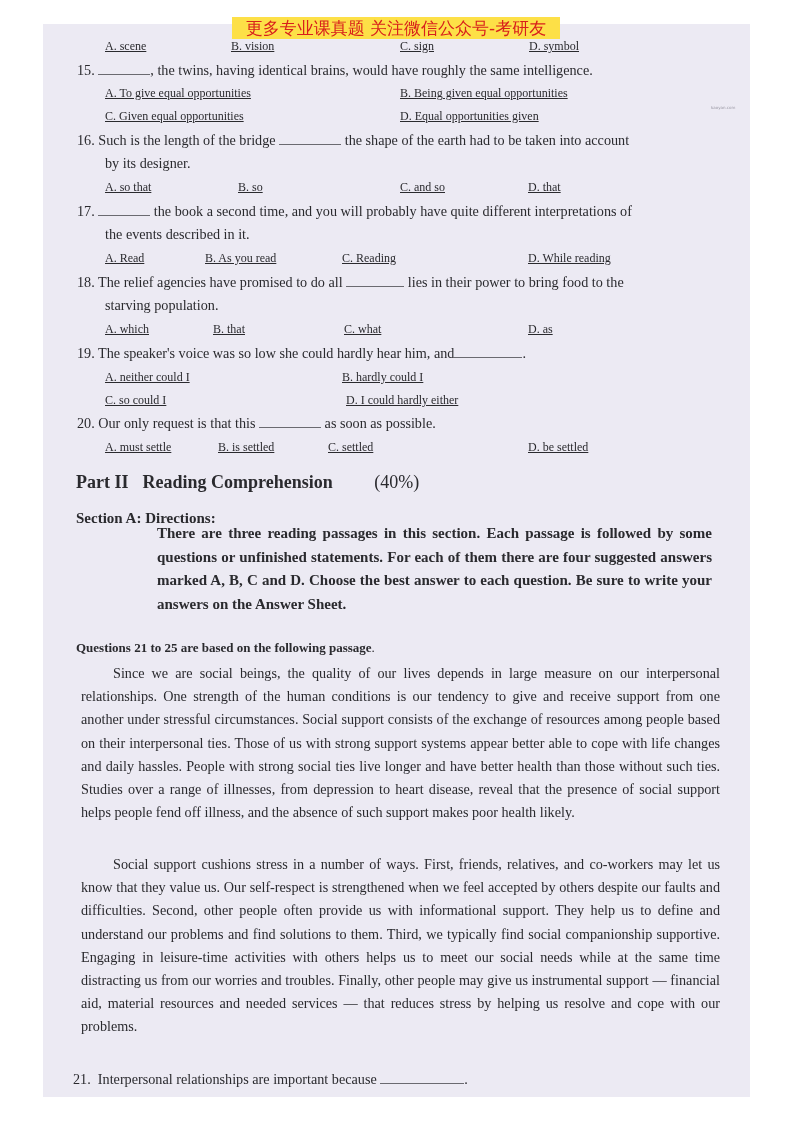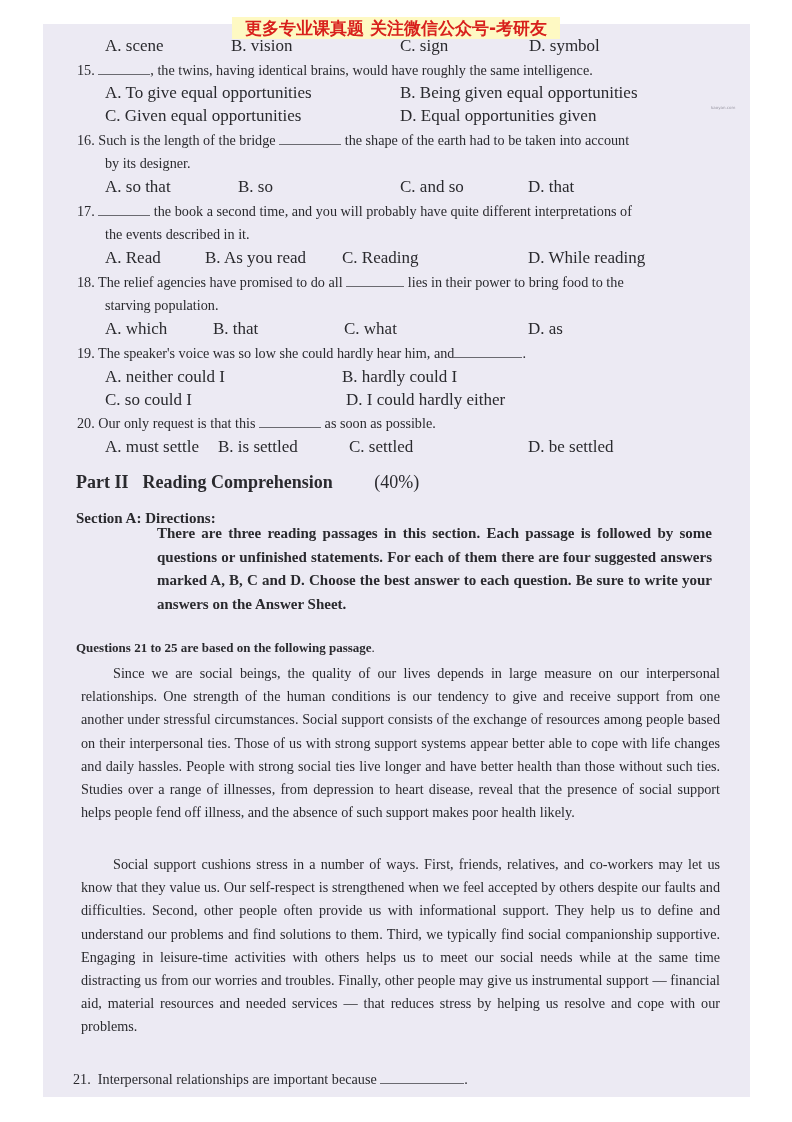--- a/index.html
+++ b/index.html
@@ -6,30 +6,30 @@
   body {
     width: 792px; height: 1122px; background: #ffffff; position: relative; overflow: hidden;
     font-family: "Liberation Serif", "DejaVu Serif", serif; color: #2a2a2e;
   }
   .page {
     position: absolute; left: 43px; top: 24px; width: 707px; height: 1073px;
     background: #eceaf3;
   }
   .banner {
     position: absolute; left: 232px; top: 17px; width: 328px; height: 22px;
-    background: #fef9c3; color: #d8201c; font-family: "DejaVu Sans", sans-serif;
-    font-weight: bold; font-size: 17px; line-height: 22px; text-align: center; z-index: 5;
+    background: #fde047; color: #d8201c; font-family: "DejaVu Sans", sans-serif;
+    font-weight: normal; font-size: 17px; line-height: 22px; text-align: center; z-index: 5;
     letter-spacing: 0px; white-space: nowrap;
   }
   .wm {
     position: absolute; left: 711px; top: 105px; font-family: "DejaVu Sans", sans-serif;
     font-size: 4px; color: #9a98a4;
   }
   .line { position: absolute; font-size: 14.2px; white-space: nowrap; line-height: 18px; }
-  .opt { position: absolute; font-size: 17px; white-space: nowrap; line-height: 18px; }
+  .opt { position: absolute; font-size: 12px; white-space: nowrap; line-height: 18px; text-decoration: underline; }
   .blank { display: inline-block; border-bottom: 1px solid #6a6a70; height: 12px; vertical-align: baseline; }
   .just { position: absolute; left: 81px; width: 639px; font-size: 14.2px; line-height: 23.2px; text-align: justify; }
   .just.indent { text-indent: 32px; }
   .h-part { position: absolute; left: 76px; top: 472px; font-size: 18px; font-weight: bold; white-space: nowrap; }
   .h-part .pct { font-weight: normal; margin-left: 37px; }
   .h-part .gap { display: inline-block; width: 14px; }
   .dir-label { position: absolute; left: 76px; top: 510px; font-size: 15px; font-weight: bold; white-space: nowrap; }
   .dir-body { position: absolute; left: 157px; top: 509px; width: 555px; font-size: 15px; font-weight: bold; line-height: 23.5px; text-align: justify; margin-top: 13px; }
   .q-head { position: absolute; left: 76px; top: 640px; font-size: 13px; font-weight: bold; white-space: nowrap; }
   .q-head .dot { font-weight: normal; }
@@ -113,21 +113,21 @@
 
 <div>
   <div class="line" style="left:77px;top:414px">
     <span>20.</span>
     <span>Our only request is that this</span>
     <span class="blank" style="width:62px"></span>
     <span>as soon as possible.</span>
   </div>
   <span class="opt" style="left:105px;top:438px">A. must settle</span>
   <span class="opt" style="left:218px;top:438px">B. is settled</span>
-  <span class="opt" style="left:349px;top:438px">C. settled</span>
+  <span class="opt" style="left:328px;top:438px">C. settled</span>
   <span class="opt" style="left:528px;top:438px">D. be settled</span>
 </div>
 
 <div class="h-part">
   <span>Part II</span><span class="gap"></span><span>Reading Comprehension</span>
   <span class="pct">(40%)</span>
 </div>
 
 <div class="dir-label">Section A: Directions:</div>
 <div class="dir-body"><span style="display:inline-block;width:0"></span><span>There are three reading passages in this section. Each passage is followed by some questions or unfinished statements. For each of them there are four suggested answers marked A, B, C and D. Choose the best answer to each question. Be sure to write your answers on the Answer Sheet.</span></div>

